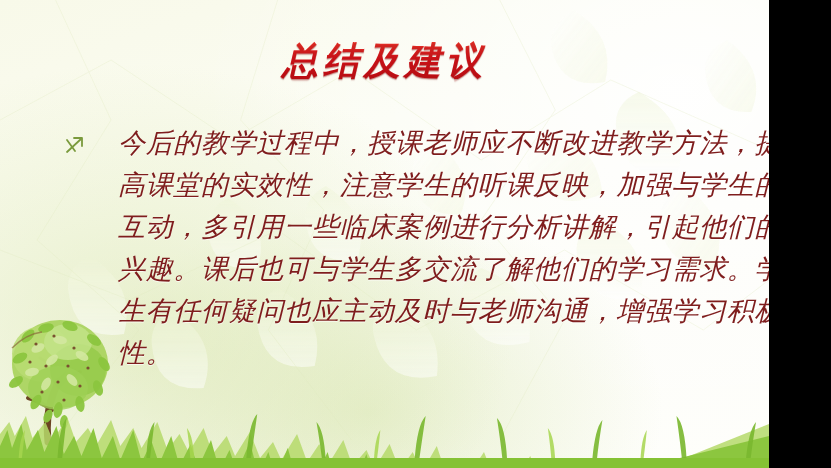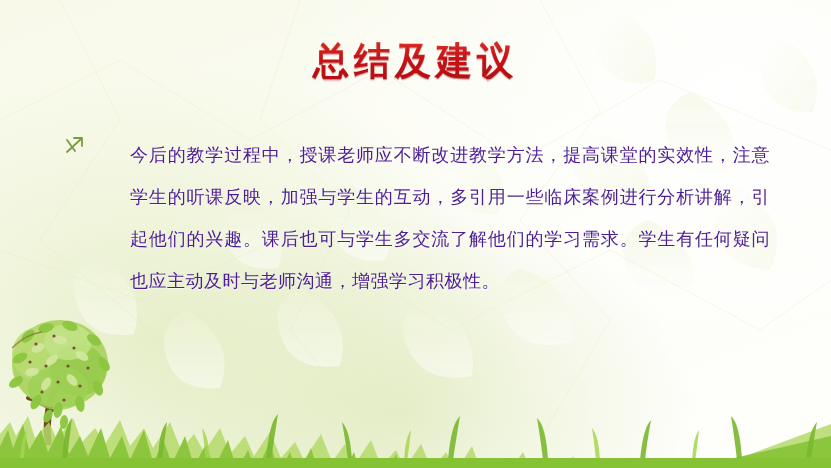--- a/index.html
+++ b/index.html
@@ -6,24 +6,25 @@
     margin: 0;
     padding: 0;
     background: #000;
   }
   body {
     font-family: "Liberation Serif", "DejaVu Serif", serif;
   }
 
   .slide {
     position: relative;
-    width: 831px;
+    width: 769px;
     height: 468px;
     overflow: hidden;
     background: #fbfbf2;
+    font-style: italic;
   }
 
   
   .bg-wash {
     position: absolute;
     inset: 0;
     background:
       radial-gradient(ellipse 520px 380px at 18% 72%, rgba(205, 222, 150, 0.45) 0%, rgba(205, 222, 150, 0.16) 45%, rgba(205, 222, 150, 0) 72%),
       radial-gradient(ellipse 420px 300px at 48% 88%, rgba(198, 218, 140, 0.40) 0%, rgba(198, 218, 140, 0) 70%),
       radial-gradient(ellipse 600px 420px at 88% 20%, rgba(255, 255, 255, 0.92) 0%, rgba(255, 255, 255, 0.25) 55%, rgba(255, 255, 255, 0) 80%),
@@ -70,25 +71,25 @@
 
   .bullet-icon {
     position: absolute;
     left: 8px;
     top: 16px;
     width: 22px;
     height: 22px;
   }
 
   .para {
-    margin: 16px;
+    margin: 4px;
     padding-left: 58px;
-    color: #4c1d95;
+    color: #7f1d1d;
     font-family: "DejaVu Serif", "Liberation Serif", serif;
-    font-size: 18px;
+    font-size: 27px;
     line-height: 42px;
     letter-spacing: 0.5px;
     text-align: justify;
     text-justify: inter-character;
     text-shadow: 0 1px 0 rgba(255,255,255,0.65);
   }
 
   
   .grass {
     position: absolute;

